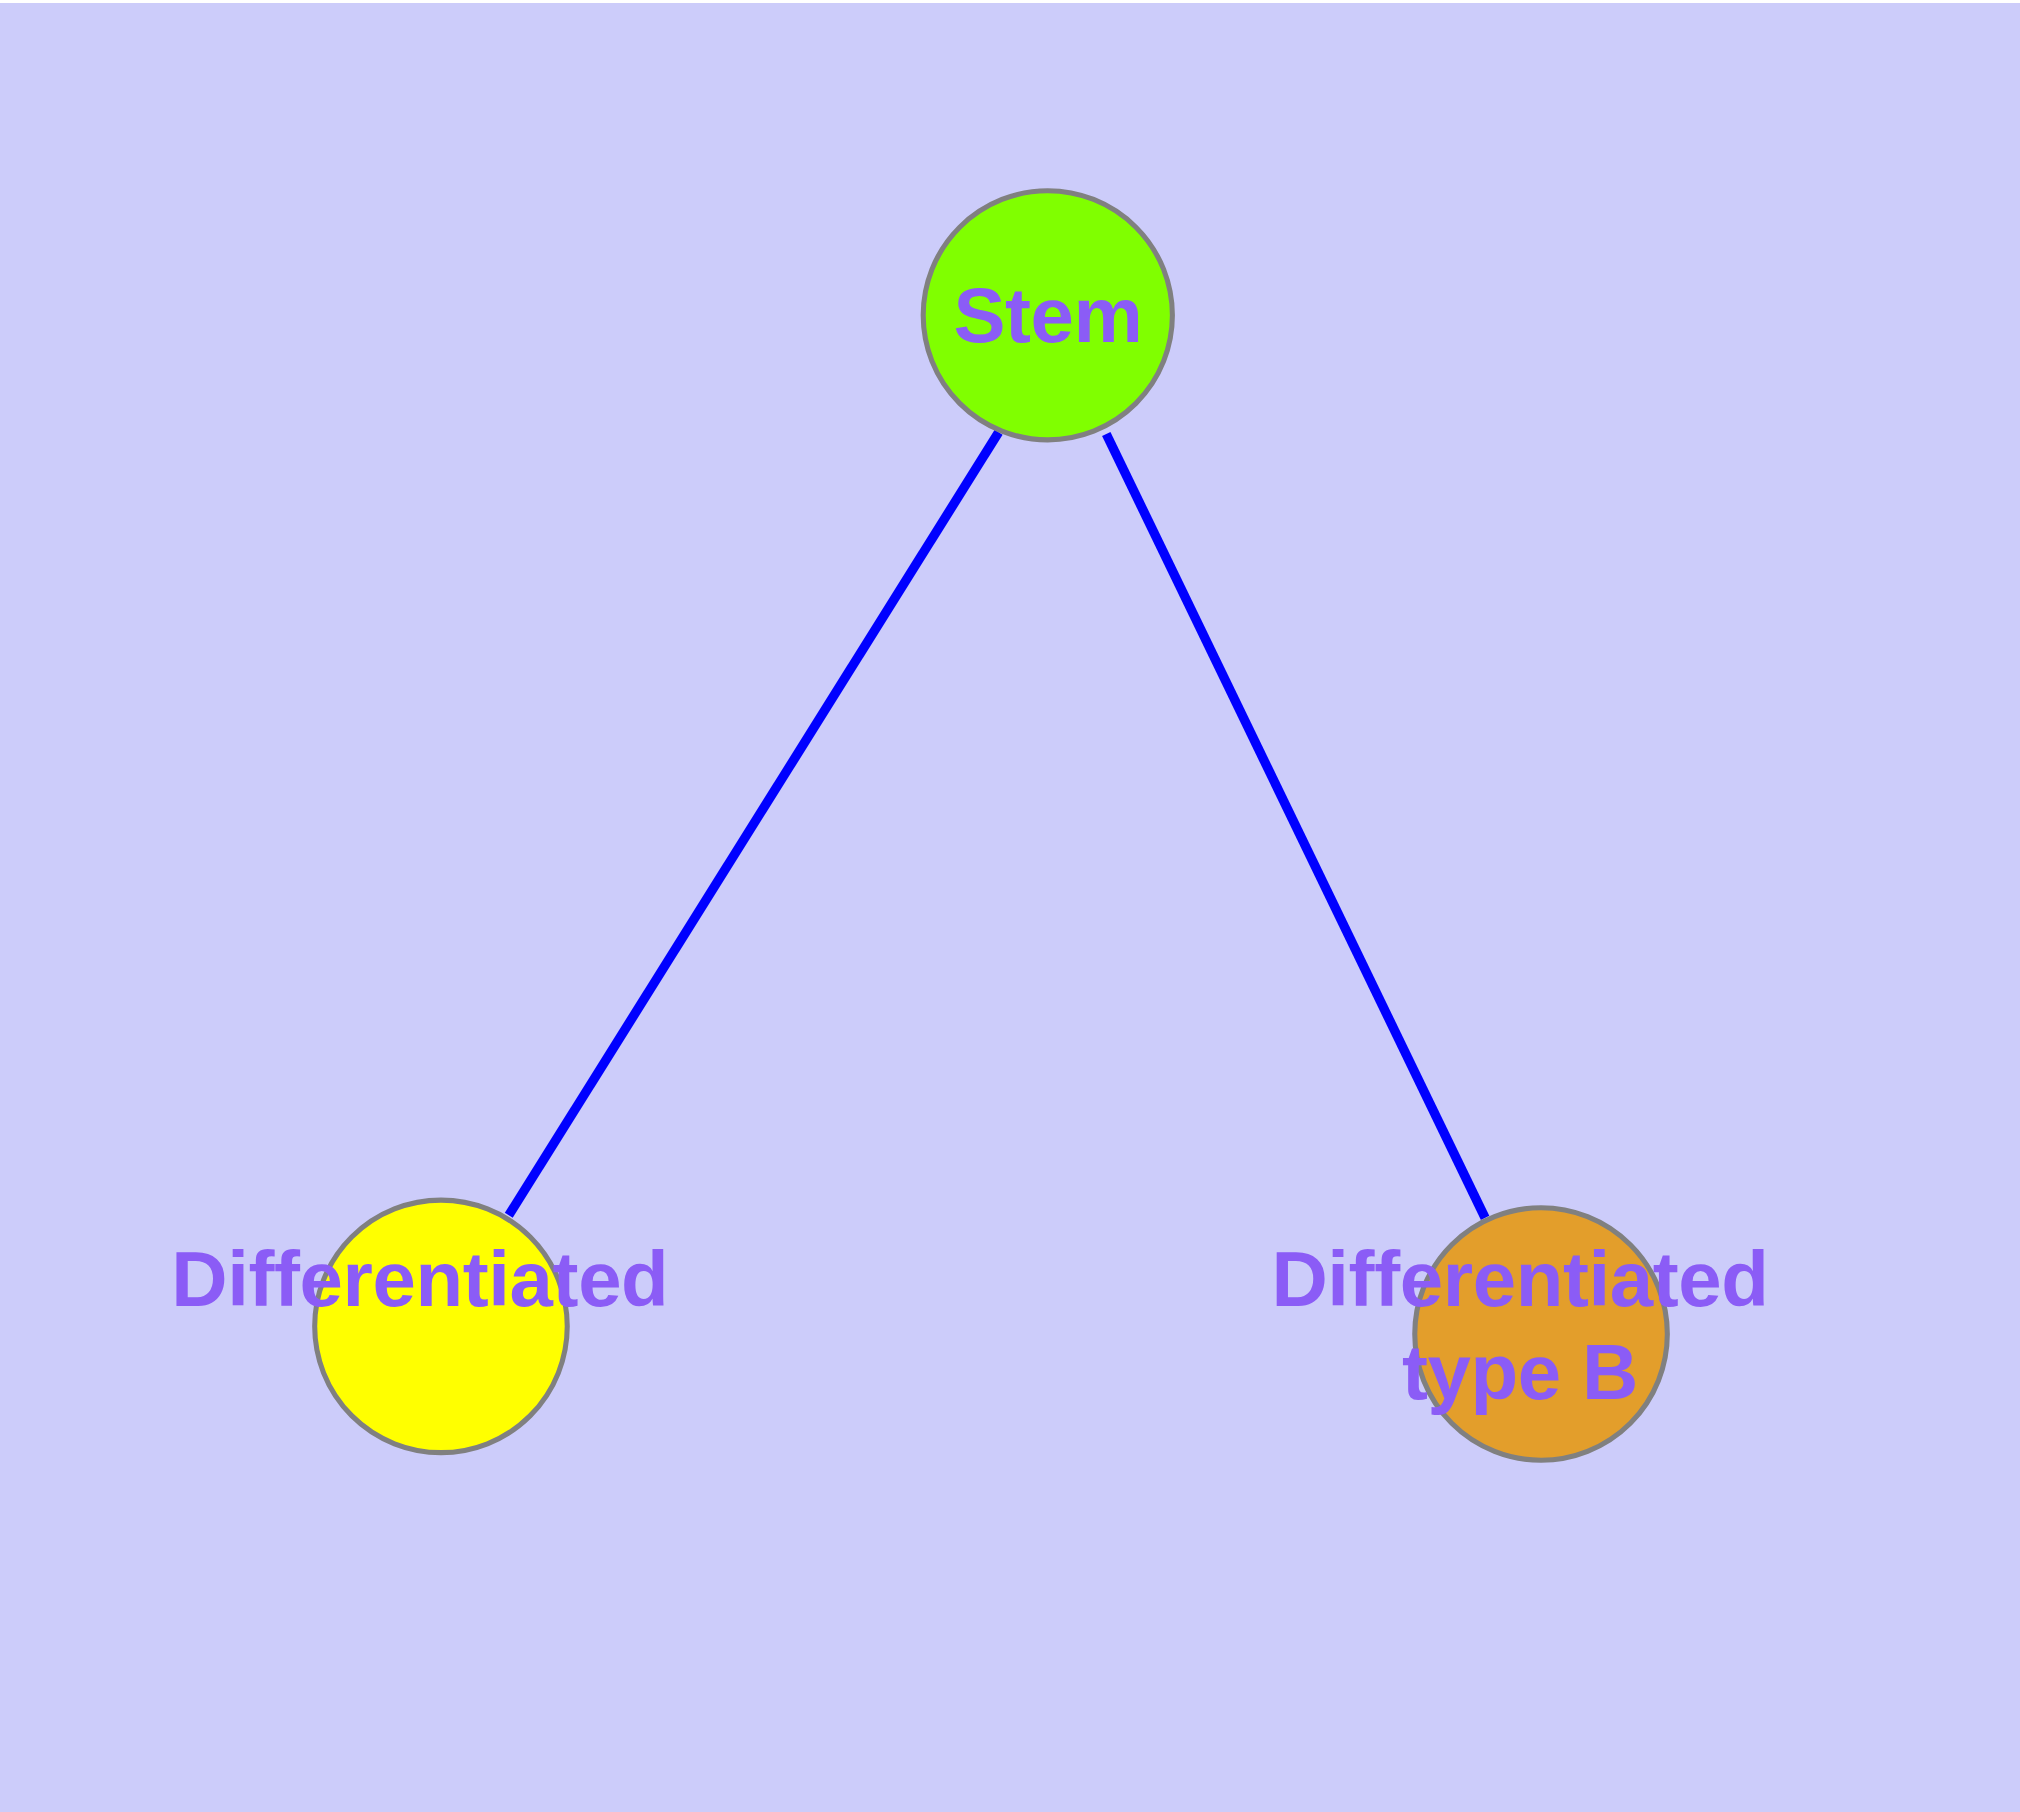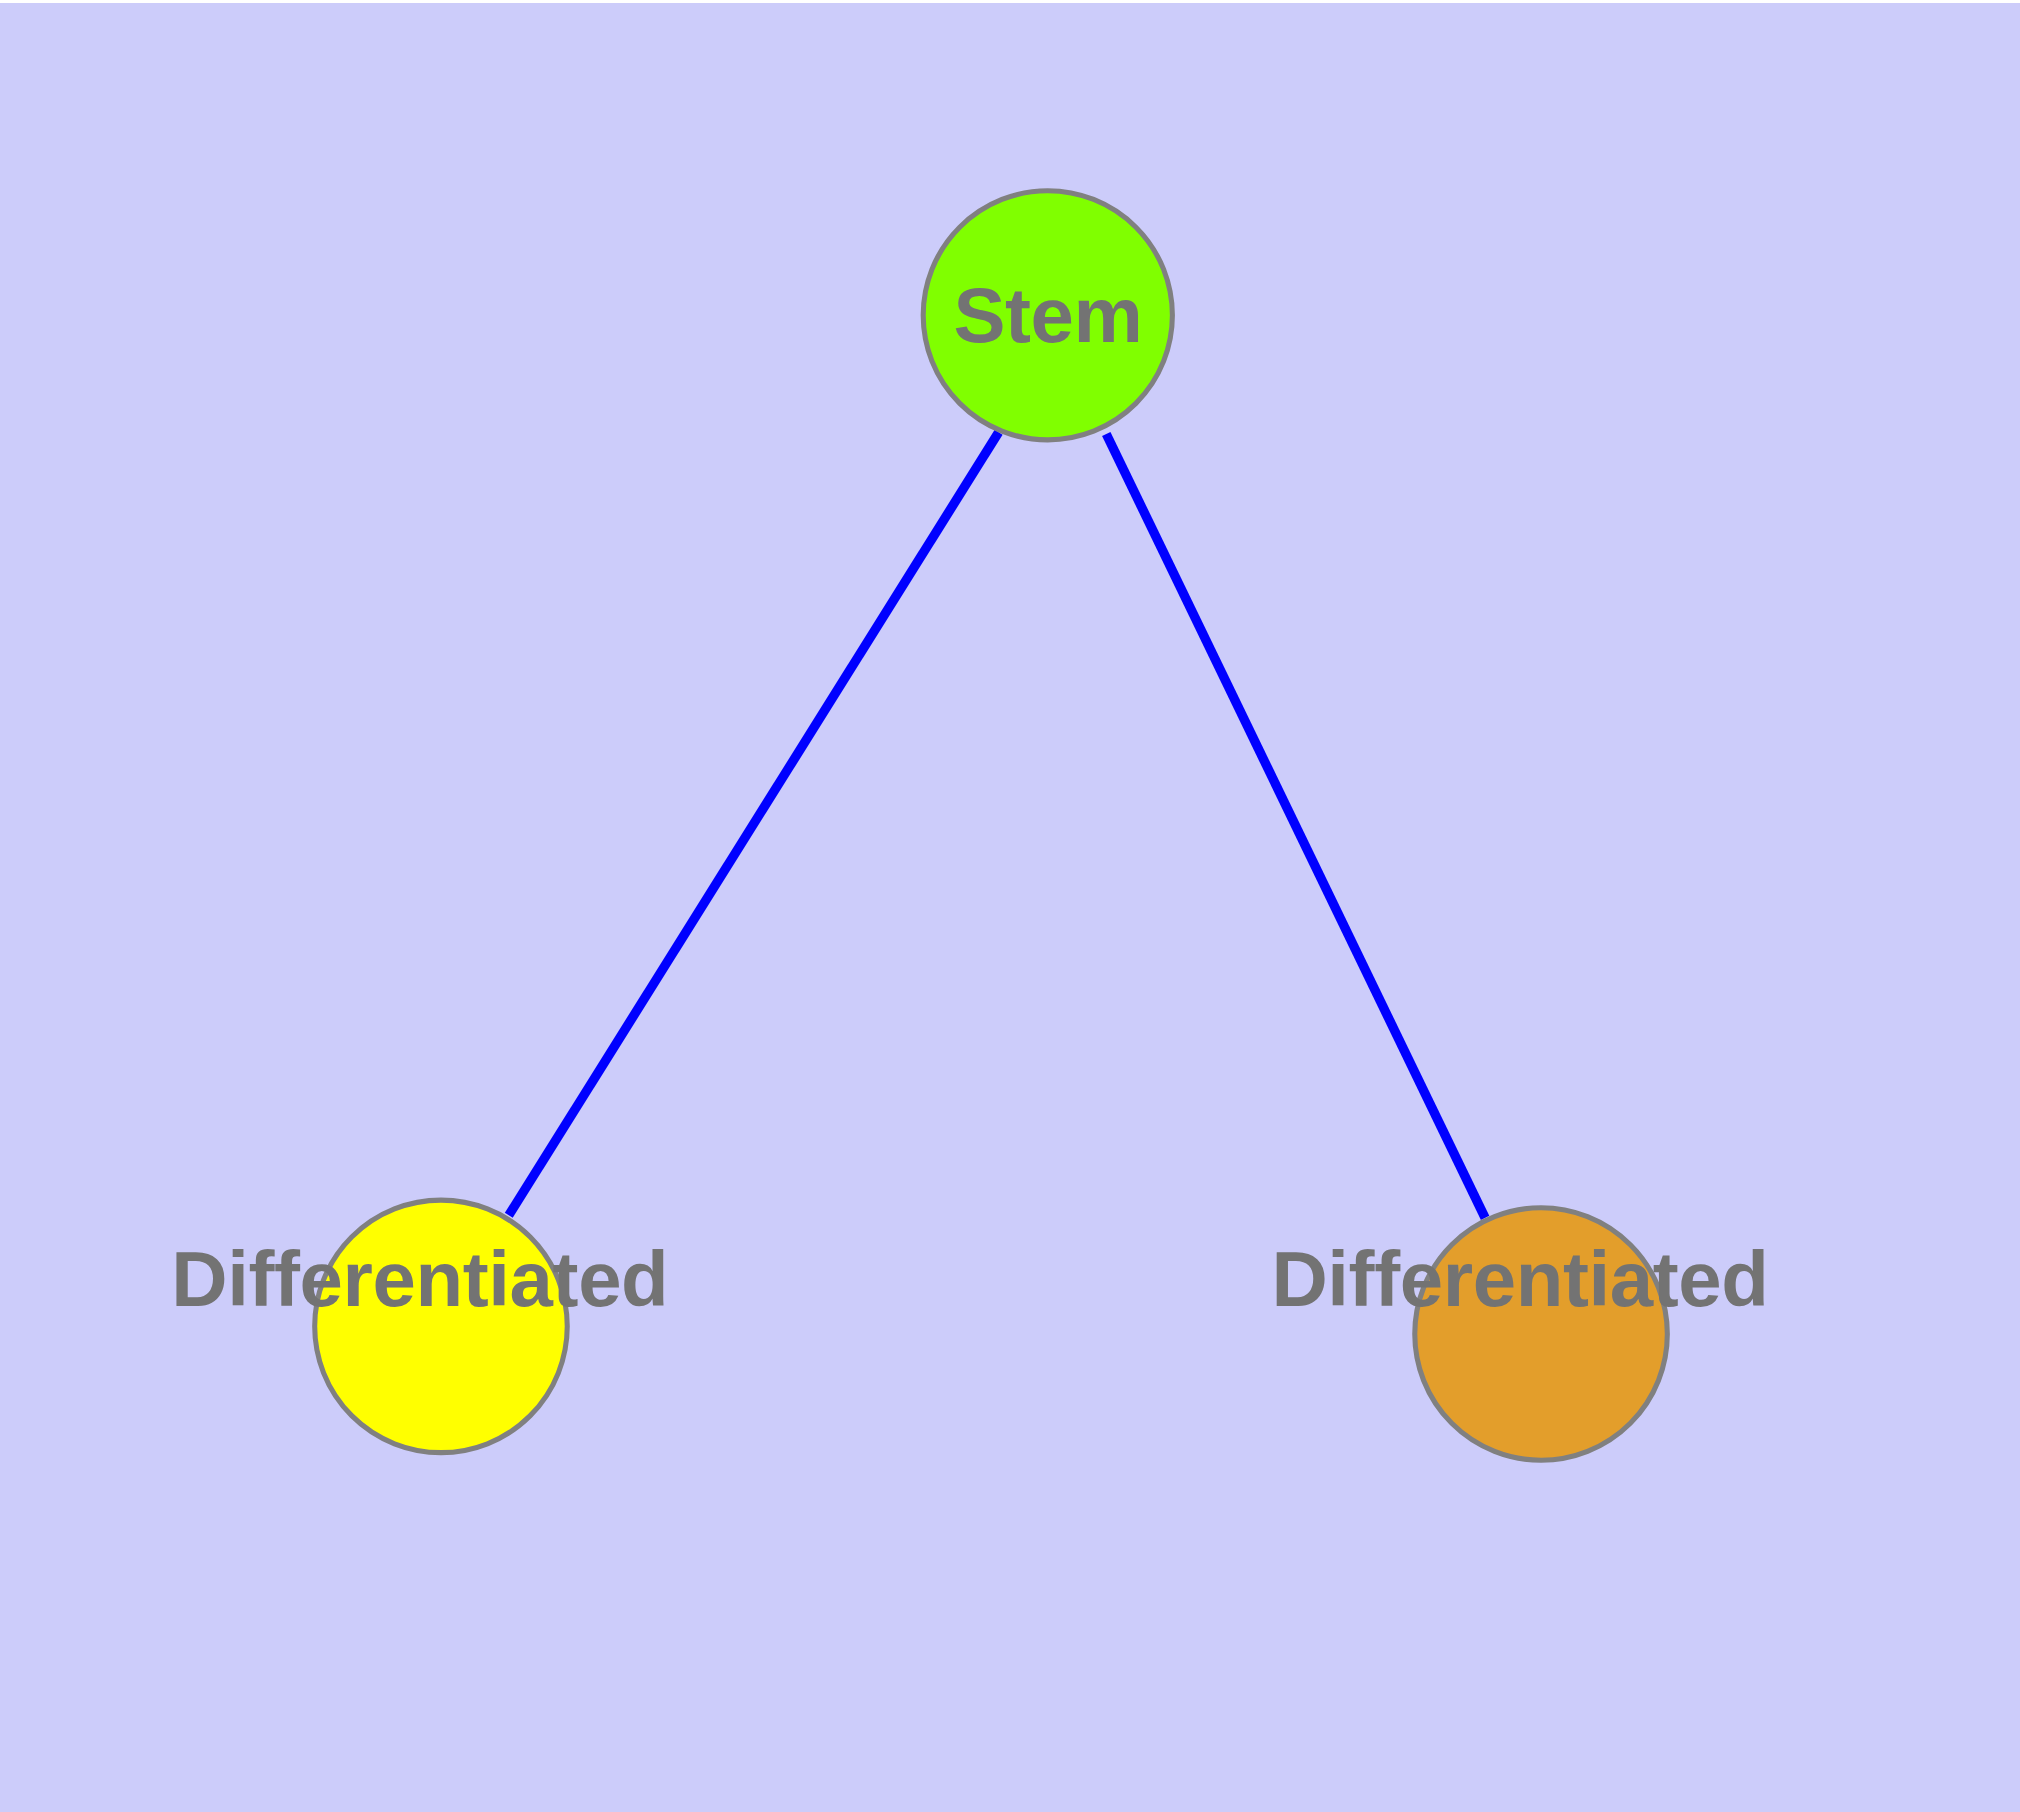--- a/index.html
+++ b/index.html
@@ -25,21 +25,21 @@
   }
   #graph-svg {
     position: absolute;
     left: 0;
     top: 0;
     width: 2021px;
     height: 1812px;
   }
   .node-label {
     position: absolute;
-    color: #737373;
+    color: #8b5cf6;
     font-family: "Liberation Sans", sans-serif;
     font-weight: bold;
     font-size: 78px;
     line-height: 93px;
     text-align: center;
     white-space: pre;
     letter-spacing: -0.4px;
     pointer-events: none;
   }
 </style>
@@ -59,16 +59,16 @@
       <circle cx="520" cy="1565" r="149" fill="#ffff00" stroke="#808080" stroke-width="6"></circle>
       <circle cx="1818" cy="1574" r="149" fill="#e39e2b" stroke="#808080" stroke-width="6"></circle>
       <circle cx="1236" cy="372" r="147" fill="#80ff00" stroke="#808080" stroke-width="6"></circle>
     </g>
   </svg>
 
   <div class="node-label" style="left:624px; top:269px; width:848px;">Stem</div>
 
   <div class="node-label" style="left:-4.2px; top:1233px; width:848px;"><span>Differentiated</span><br></div>
 
-  <div class="node-label" style="left:1096px; top:1233px; width:848px;"><span>Differentiated</span><br></div>
+  <div class="node-label" style="left:1096px; top:1233px; width:848px;"><span>Differentiated</span><br><span>type B</span></div>
 
 </div>
 
 
 </body></html>

